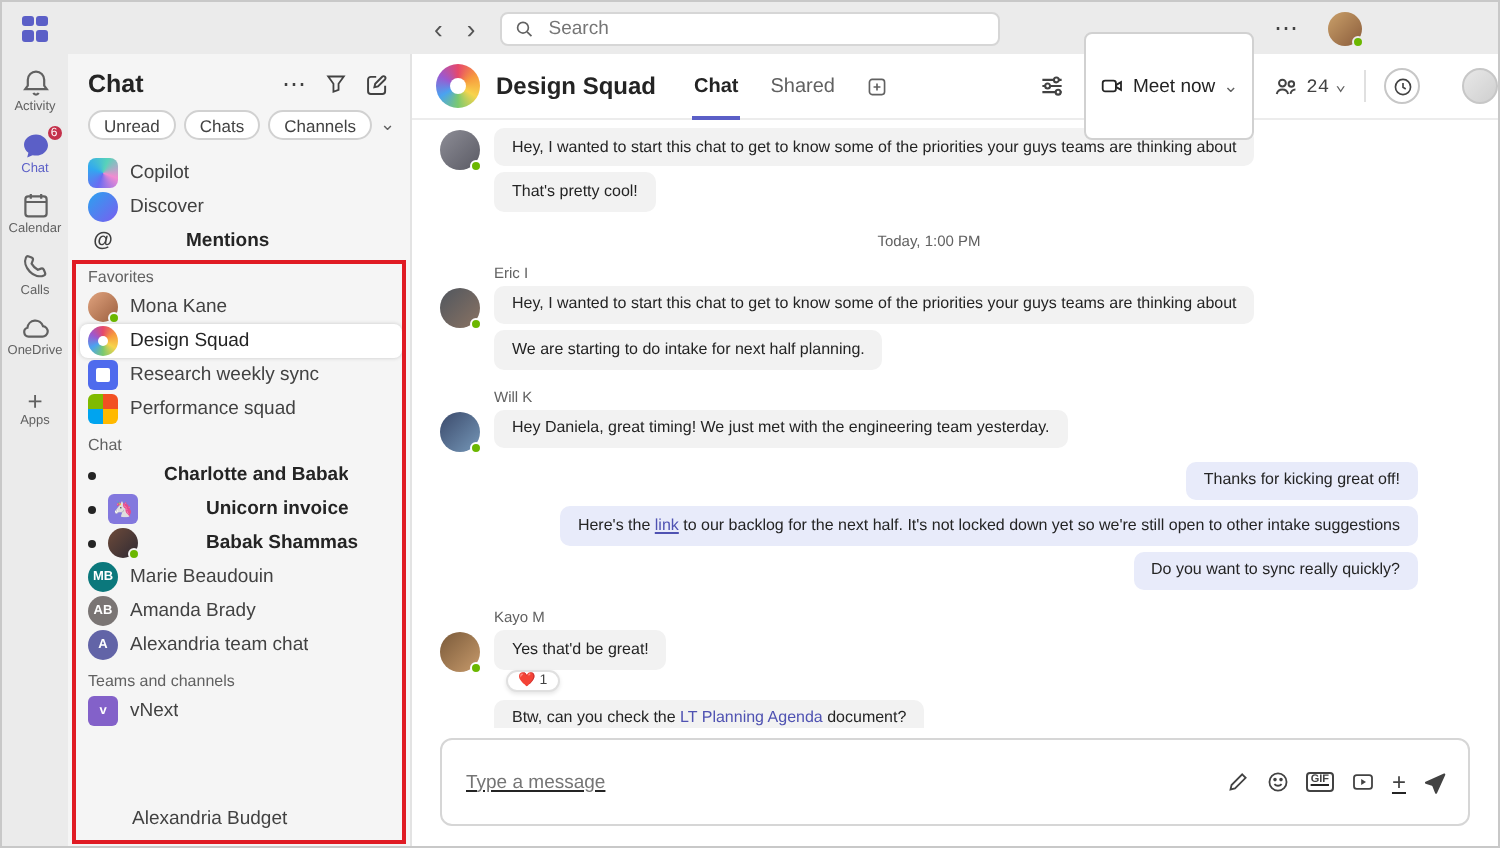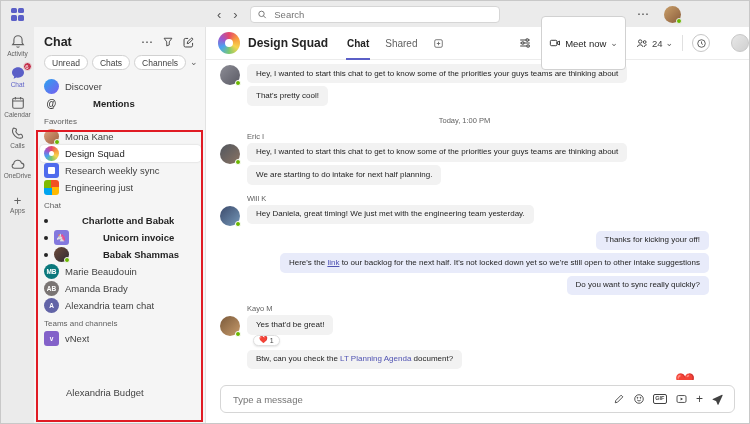--- a/index.html
+++ b/index.html
@@ -76,21 +76,21 @@
              flex:none;position:relative;}
   .av-hd{width:22px;height:22px;border-radius:50%;flex:none;position:relative;}
   .m-title{font-size:12px;font-weight:bold;}
   .tabs{display:flex;gap:14px;margin-left:10px;align-items:center;height:33px;}
   .tab{font-size:10px;color:#616161;height:33px;display:flex;align-items:center;padding:0 1px;}
   .tab.active{color:#242424;font-weight:bold;box-shadow:inset 0 -2px 0 #5b5fc7;}
   .tab-extra{color:#616161;display:flex;align-items:center;}
   .head-right{margin-left:auto;display:flex;align-items:center;gap:9px;color:#424242;}
   .meet-btn{display:flex;align-items:center;gap:4px;border:1px solid #d1d1d1;background:#fff;border-radius:4px;
             padding:20px 7px;font-size:9.5px;color:#242424;}
-  .ppl{display:flex;align-items:center;gap:3px;font-size:9.5px;}
+  .ppl{display:flex;align-items:center;gap:3px;font-size:9.5px;font-family:Liberation Mono, monospace;}
   .vdiv{width:1px;height:16px;background:#e0e0e0;}
   .circle-btn{width:18px;height:18px;border:1px solid #c7c7c7;border-radius:50%;display:flex;align-items:center;
               justify-content:center;color:#424242;background:#fff;}
   .circle-btn.edge{transform:translateX(12px);background:linear-gradient(135deg,#e8e8e8,#cfcfcf);}
   
   .msgs{flex:1;overflow:hidden;padding:4px 40px 0 14px;display:flex;flex-direction:column;font-size:8px;
         color:#242424;min-height:0;}
   .grp{display:flex;gap:7px;margin-bottom:4px;}
   .grp.sent{justify-content:flex-end;}
   .av-m{width:20px;height:20px;border-radius:50%;flex:none;margin-top:1px;position:relative;}
@@ -105,21 +105,21 @@
   .grp.sent .bub{background:#e8ebfa;max-width:480px;}
   .name{font-size:7.5px;color:#616161;margin:2px 0 2px 27px;}
   .date-div{text-align:center;font-size:7.5px;color:#616161;margin:3px 0 5px;}
   .lnk{color:#4f52b2;text-decoration:underline;cursor:pointer;}
   .lnk2{color:#4f52b2;cursor:pointer;}
   .react{display:inline-flex;align-items:center;gap:2px;background:#fff;border:1px solid #e0e0e0;border-radius:9px;
          padding:0.5px 5px;font-size:7px;color:#424242;margin:-3px 0 4px 6px;box-shadow:0 1px 2px rgba(0,0,0,.1);}
   .float-heart{align-self:flex-end;font-size:16px;line-height:1;margin:-2px 14px 2px 0;}
   
   .compose{flex:none;padding:5px 14px 11px;}
-  .cbox{height:28px;border:1px solid #d6d6d6;border-radius:6px;display:flex;align-items:center;padding:0 10px;gap:8px;}
+  .cbox{height:44px;border:1px solid #d6d6d6;border-radius:6px;display:flex;align-items:center;padding:0 10px;gap:8px;text-decoration:underline;}
   .cbox input{flex:1;border:none;outline:none;background:transparent;font-size:9.5px;color:#242424;
               font-family:"Liberation Sans",sans-serif;}
   .cic{display:flex;align-items:center;gap:8px;color:#424242;}
   .gif{border:1px solid #424242;border-radius:2px;font-size:5.5px;font-weight:bold;padding:1px 1.5px;line-height:1;}
   .plus-c{font-size:12px;line-height:1;}
   
   .annotation{position:absolute;left:35px;top:129px;width:167px;height:292px;border:2px solid #e01b24;
               z-index:30;pointer-events:none;}
 </style>
 </head>
@@ -212,20 +212,24 @@
         </span>
       </div>
       <div class="pill-row">
         <span class="pill">Unread</span>
         <span class="pill">Chats</span>
         <span class="pill">Channels</span>
         <span class="chev">⌄</span>
       </div>
       <div class="sb-list">
         <div class="sb-row">
+          <span class="av copilot"></span>
+          <span class="lbl">Copilot</span>
+        </div>
+        <div class="sb-row">
           <span class="av discover"></span>
           <span class="lbl">Discover</span>
         </div>
         <div class="sb-row bold">
           <span class="mention-g">@</span>
           <span class="lbl">Mentions</span>
         </div>
 
         <div class="sb-sec">Favorites</div>
         <div class="sb-row">
@@ -237,21 +241,21 @@
         <div class="sb-row selected">
           <span class="av pin"></span>
           <span class="lbl">Design Squad</span>
         </div>
         <div class="sb-row">
           <span class="av sq research"></span>
           <span class="lbl">Research weekly sync</span>
         </div>
         <div class="sb-row">
           <span class="av sq eng"></span>
-          <span class="lbl">Engineering just</span>
+          <span class="lbl">Performance squad</span>
         </div>
 
         <div class="sb-sec">Chat</div>
         <div class="sb-row bold">
           <span class="udot"></span>
           <span class="lbl">Charlotte and Babak</span>
         </div>
         <div class="sb-row bold">
           <span class="udot"></span>
           <span class="av sq unicorn">🦄</span>
@@ -374,21 +378,21 @@
           <span class="av-m will">
               <span class="pres"></span>
             </span>
           <div class="stack">
             <div class="bub">Hey Daniela, great timing! We just met with the engineering team yesterday.</div>
           </div>
         </div>
 
         <div class="grp sent">
           <div class="stack">
-            <div class="bub">Thanks for kicking your off!</div>
+            <div class="bub">Thanks for kicking great off!</div>
             <div class="bub">
               <span>Here's the </span><a class="lnk">link</a><span> to our backlog for the next half. It's not locked down yet so we're still open to other intake suggestions</span>
             </div>
             <div class="bub">Do you want to sync really quickly?</div>
           </div>
         </div>
 
         <div class="name">Kayo M</div>
         <div class="grp">
           <span class="av-m kayo">

